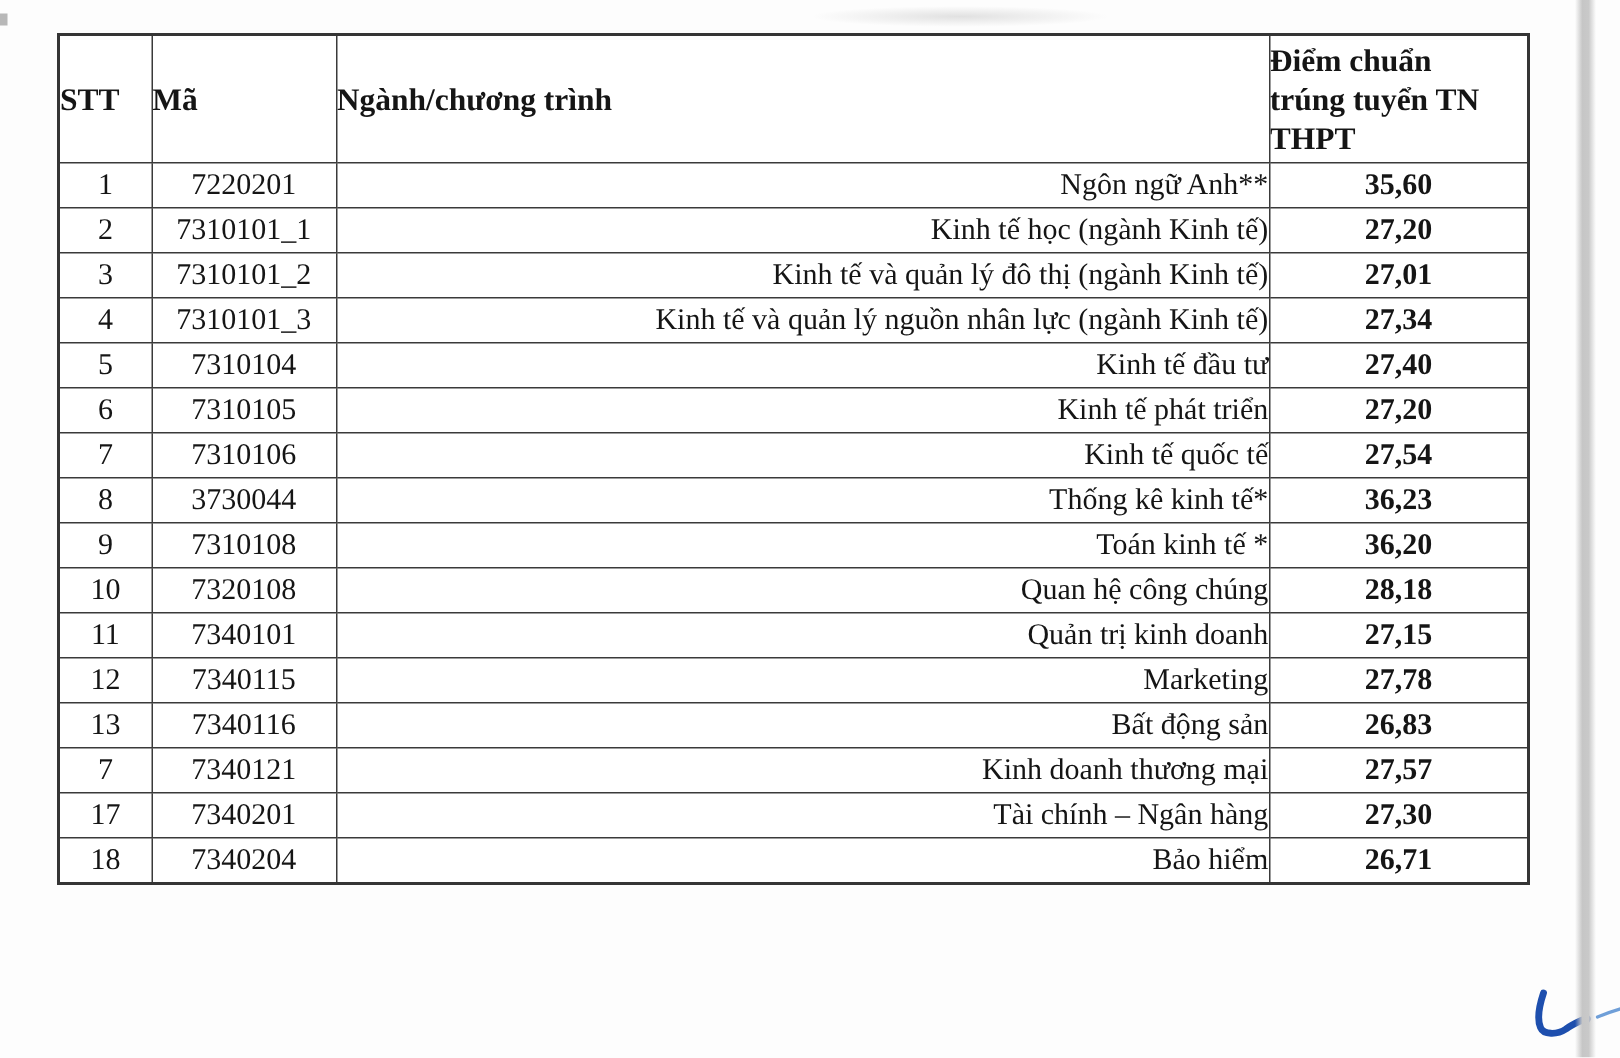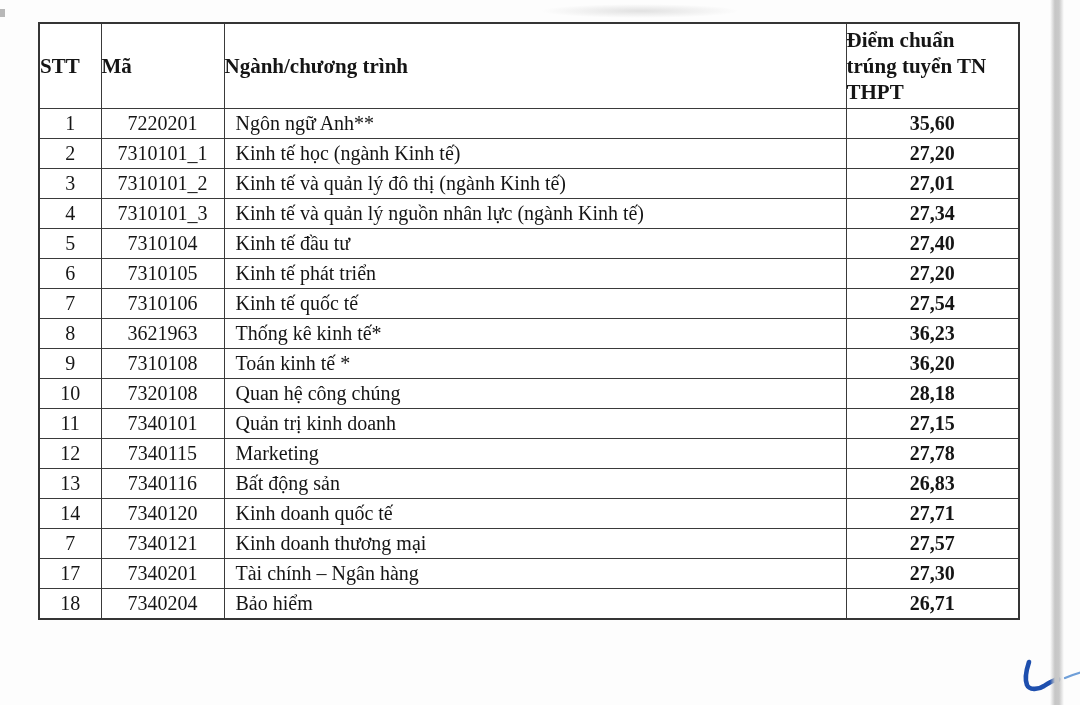--- a/index.html
+++ b/index.html
@@ -57,21 +57,21 @@
     height: 29px;
     font-size: 20px;
     vertical-align: middle;
   }
   .col-stt   { width: 62px;  }
   .col-code  { width: 123px; }
   .col-major { width: 622px; }
   .col-score { width: 173px; }
   .c-stt   { text-align: center; }
   .c-code  { text-align: center; }
-  .c-major { text-align: left; padding-left: 11px !important; }
+  .c-major { text-align: right; padding-left: 11px !important; }
   .c-score { text-align: center; font-weight: bold; margin-left: 32px; }
   .hdr-line { display: block; }
   .pen-mark { position: absolute; left: 1012px; top: 652px; }
 </style>
 </head>
 <body>
 
 <div class="page">
 
   <div class="smudge-top"></div>
@@ -135,21 +135,21 @@
     <td class="c-score">27,20</td>
   </tr>
         <tr>
     <td class="c-stt">7</td>
     <td class="c-code">7310106</td>
     <td class="c-major">Kinh tế quốc tế</td>
     <td class="c-score">27,54</td>
   </tr>
         <tr>
     <td class="c-stt">8</td>
-    <td class="c-code">3621963</td>
+    <td class="c-code">3730044</td>
     <td class="c-major">Thống kê kinh tế*</td>
     <td class="c-score">36,23</td>
   </tr>
         <tr>
     <td class="c-stt">9</td>
     <td class="c-code">7310108</td>
     <td class="c-major">Toán kinh tế *</td>
     <td class="c-score">36,20</td>
   </tr>
         <tr>
@@ -170,26 +170,20 @@
     <td class="c-major">Marketing</td>
     <td class="c-score">27,78</td>
   </tr>
         <tr>
     <td class="c-stt">13</td>
     <td class="c-code">7340116</td>
     <td class="c-major">Bất động sản</td>
     <td class="c-score">26,83</td>
   </tr>
         <tr>
-    <td class="c-stt">14</td>
-    <td class="c-code">7340120</td>
-    <td class="c-major">Kinh doanh quốc tế</td>
-    <td class="c-score">27,71</td>
-  </tr>
-        <tr>
     <td class="c-stt">7</td>
     <td class="c-code">7340121</td>
     <td class="c-major">Kinh doanh thương mại</td>
     <td class="c-score">27,57</td>
   </tr>
         <tr>
     <td class="c-stt">17</td>
     <td class="c-code">7340201</td>
     <td class="c-major">Tài chính – Ngân hàng</td>
     <td class="c-score">27,30</td>

